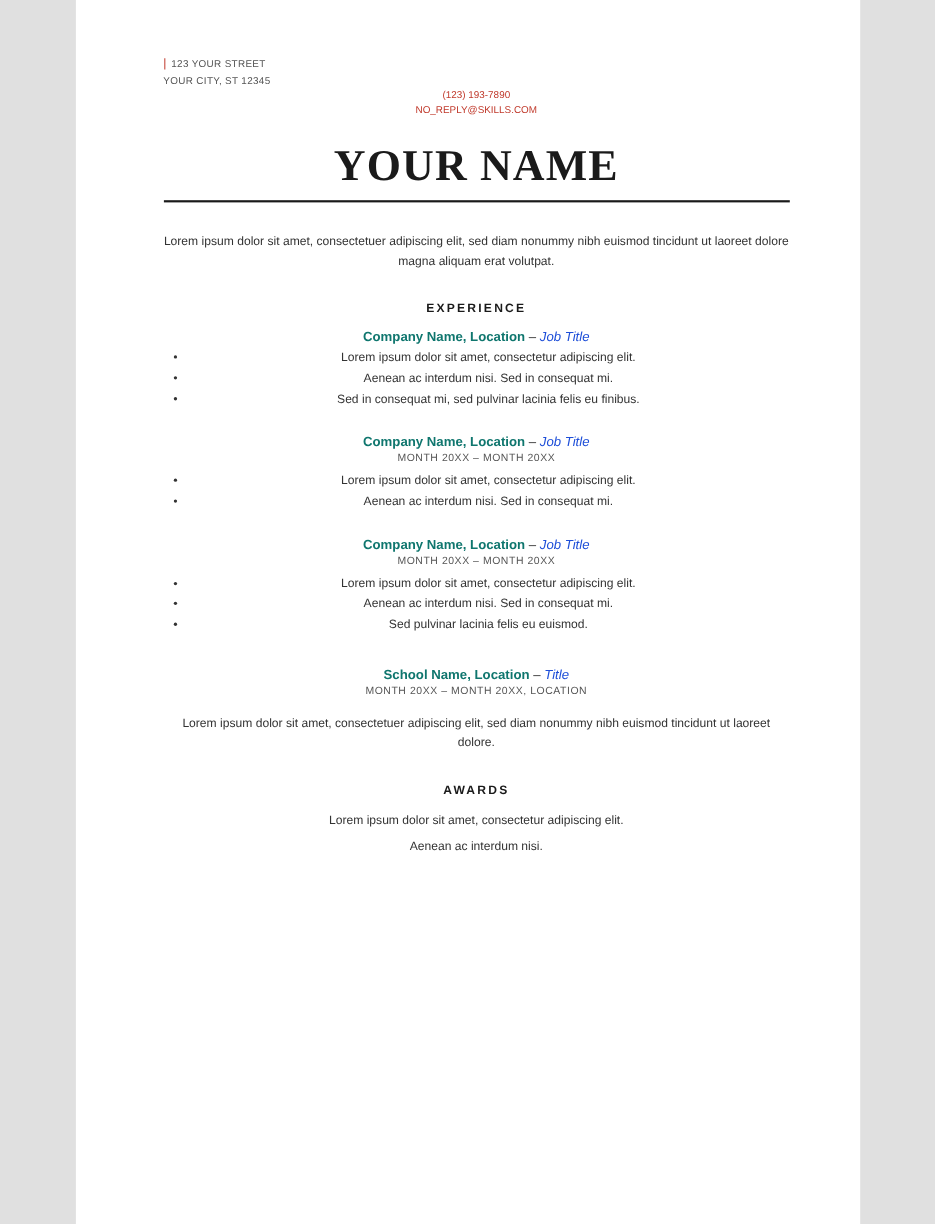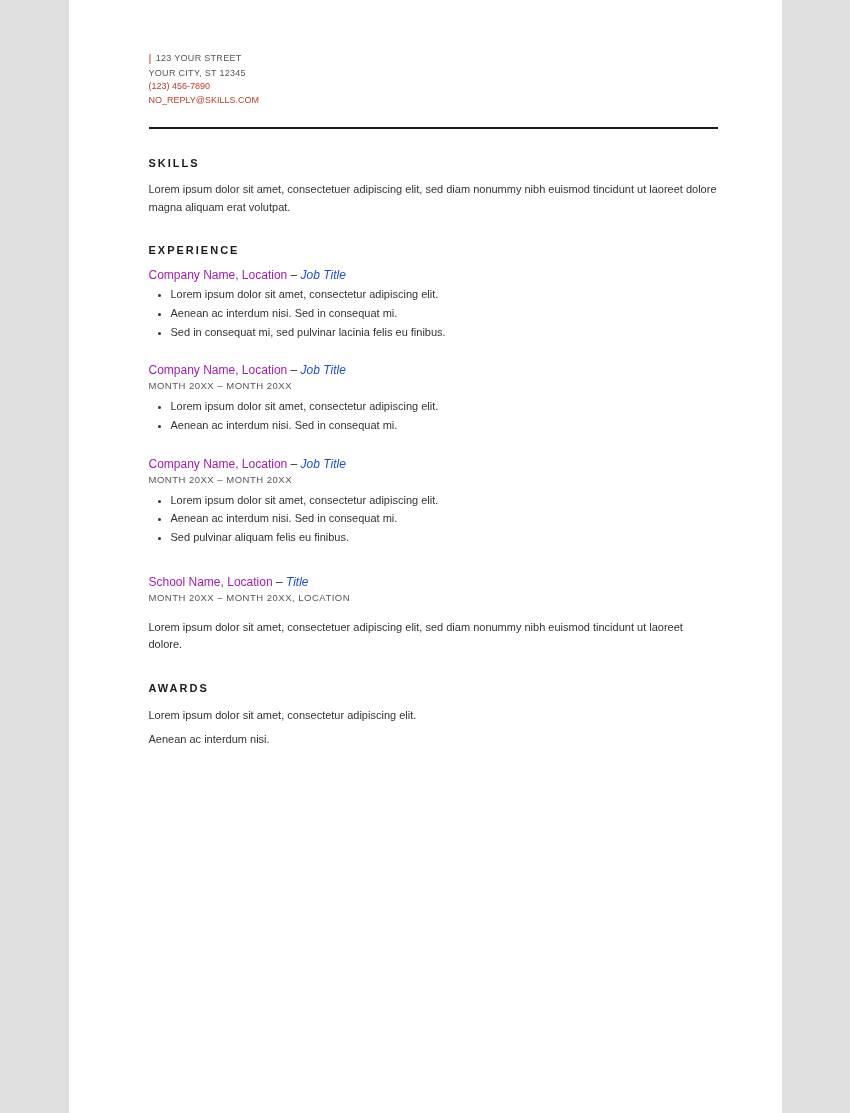--- a/index.html
+++ b/index.html
@@ -15,20 +15,21 @@
       align-items: flex-start;
       min-height: 1113px;
       font-family: Arial, Helvetica, sans-serif;
     }
 
     .page {
       width: 713px;
       min-height: 1113px;
       background: #ffffff;
       padding: 50px 64px 60px 80px;
+      text-align: center;
     }
 
     .header-address {
       margin-bottom: 20px;
     }
 
     .address-line {
       font-size: 9px;
       color: #555555;
       letter-spacing: 0.3px;
@@ -96,22 +97,22 @@
     .experience-entry {
       margin-bottom: 22px;
     }
 
     .company-line {
       font-size: 12px;
       margin-bottom: 3px;
     }
 
     .company-name {
-      color: #a21caf;
-      font-weight: normal;
+      color: #0f766e;
+      font-weight: bold;
     }
 
     .job-dash {
       color: #333333;
       font-style: normal;
       font-size: 12px;
     }
 
     .job-title {
       color: #1d4ed8;
@@ -171,28 +172,30 @@
 
 <div class="page">
 
   <div class="header-address">
     <div class="address-line first">
       <span>123 YOUR STREET</span>
     </div>
     <div class="address-line">
       <span>YOUR CITY, ST 12345</span>
     </div>
-    <a class="address-link">(123) 456-7890</a>
+    <a class="address-link">(123) 193-7890</a>
     <a class="address-link">NO_REPLY@SKILLS.COM</a>
   </div>
 
+  <div class="name-section">
+    <h1 class="your-name">YOUR NAME</h1>
+  </div>
   <hr class="name-divider">
 
   <div class="section">
-    <div class="section-title">SKILLS</div>
     <div class="section-body">Lorem ipsum dolor sit amet, consectetuer adipiscing elit, sed diam nonummy nibh euismod tincidunt ut laoreet dolore magna aliquam erat volutpat.</div>
   </div>
 
   <div class="section">
     <div class="section-title">EXPERIENCE</div>
 
     <div class="experience-entry">
       <div class="company-line">
         <span class="company-name">Company Name, Location</span><span class="job-dash"> – </span><span class="job-title">Job Title</span>
       </div>
@@ -215,21 +218,21 @@
     </div>
 
     <div class="experience-entry">
       <div class="company-line">
         <span class="company-name">Company Name, Location</span><span class="job-dash"> – </span><span class="job-title">Job Title</span>
       </div>
       <div class="date-range">MONTH 20XX – MONTH 20XX</div>
       <ul class="bullet-list">
         <li>Lorem ipsum dolor sit amet, consectetur adipiscing elit.</li>
         <li>Aenean ac interdum nisi. Sed in consequat mi.</li>
-        <li>Sed pulvinar aliquam felis eu finibus.</li>
+        <li>Sed pulvinar lacinia felis eu euismod.</li>
       </ul>
     </div>
   </div>
 
   <div class="section">
 
     <div class="education-entry">
       <div class="company-line">
         <span class="company-name">School Name, Location</span><span class="job-dash"> – </span><span class="job-title">Title</span>
       </div>

